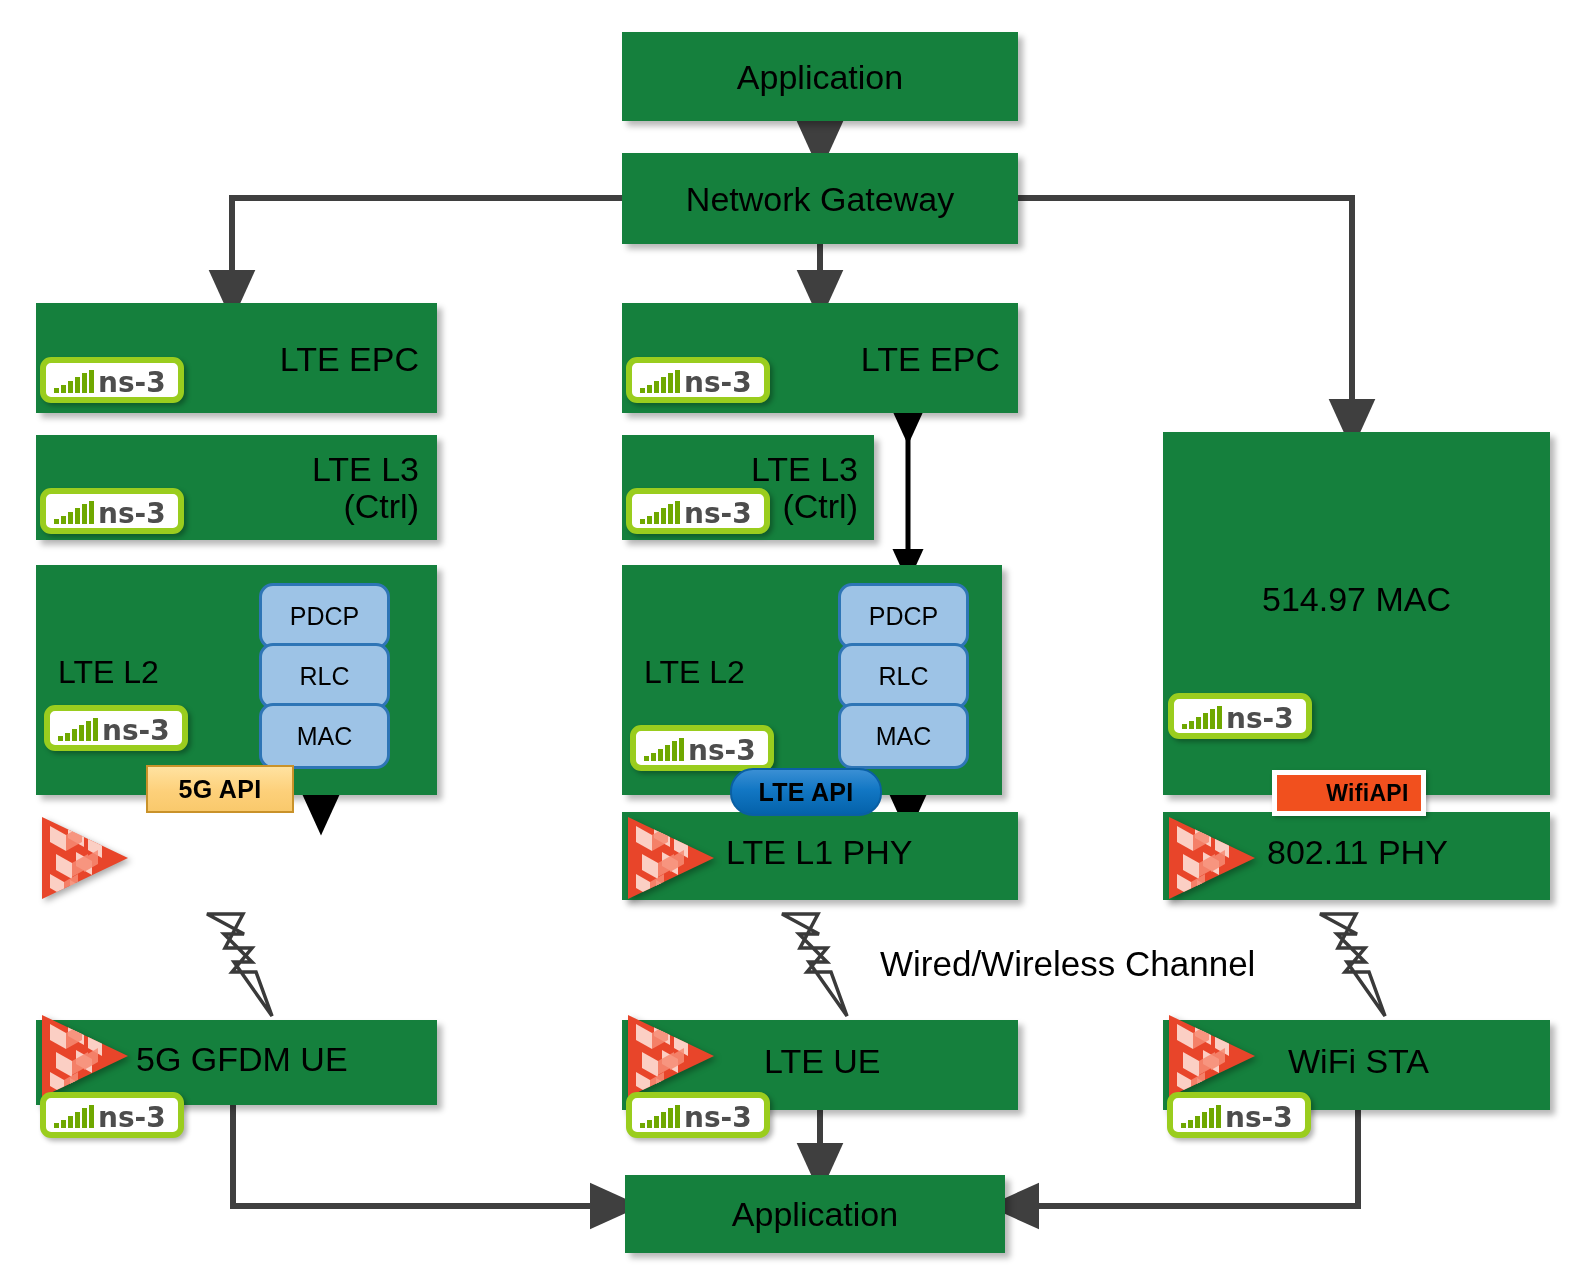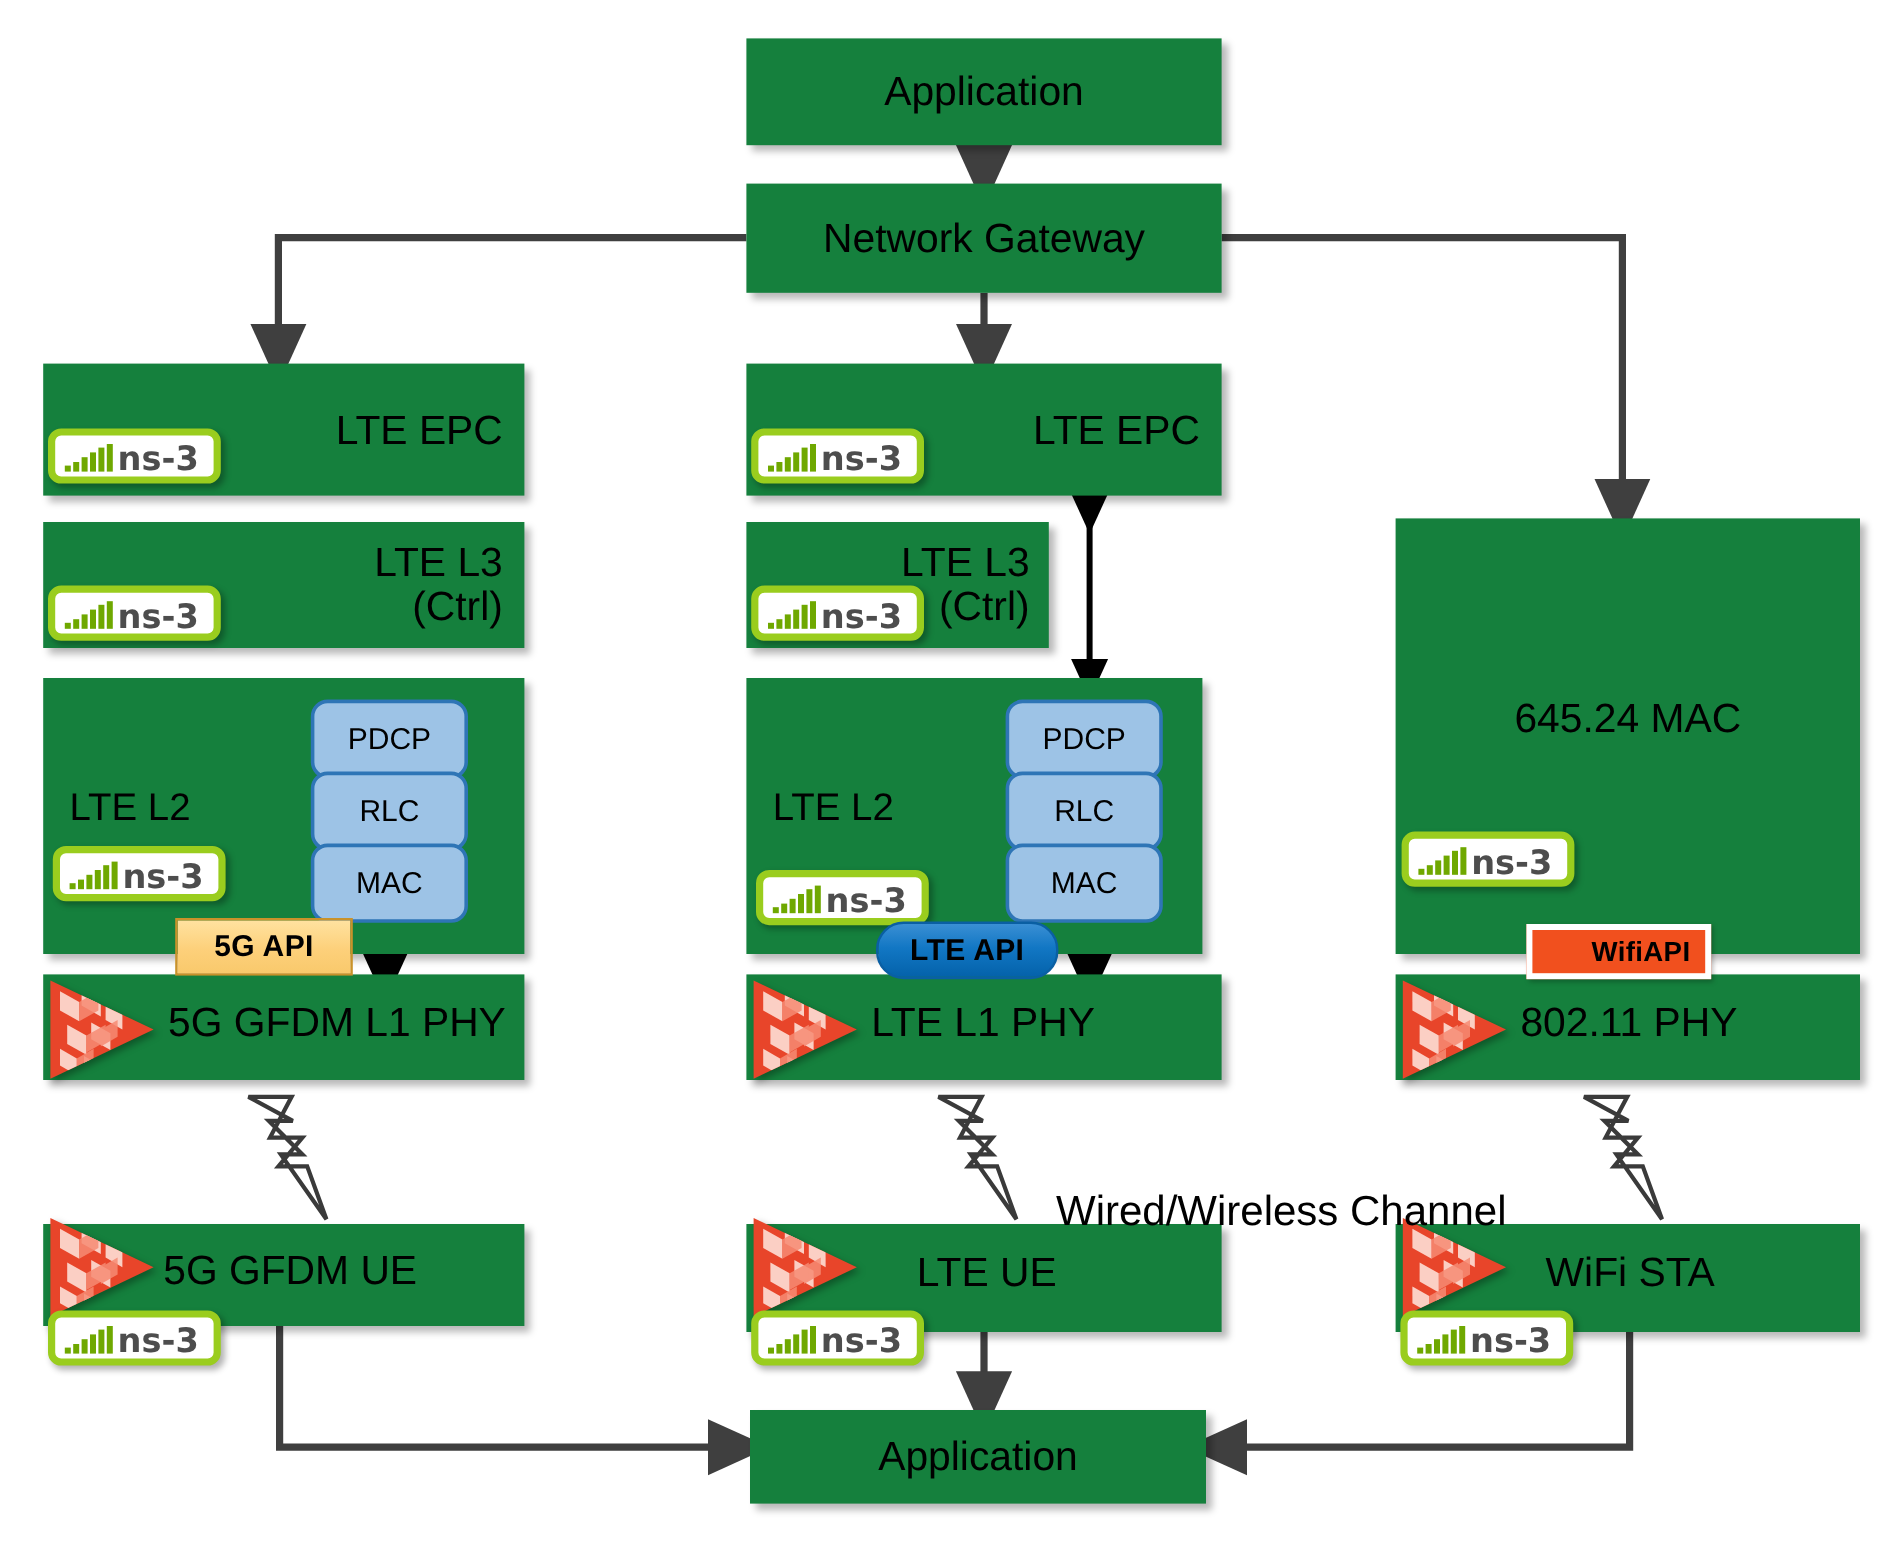--- a/index.html
+++ b/index.html
@@ -223,23 +223,20 @@
         <rect x="30" y="8" width="5" height="20"></rect>
           <rect x="37" y="5" width="5" height="23"></rect>
       </g>
       <text x="46" y="27" font-family="'DejaVu Sans',sans-serif" font-size="28" font-weight="bold" fill="#4d4d4d">ns-3</text>
     </svg>
   </div>
   <div class="sub" style="left:259px; top:583px; width:131px; height:66px;">PDCP</div>
   <div class="sub" style="left:259px; top:643px; width:131px; height:66px;">RLC</div>
   <div class="sub" style="left:259px; top:703px; width:131px; height:66px;">MAC</div>
 
-  <div class="blk" style="left:36px; top:812px; width:401px; height:88px;">
-    <div class="lbl" style="left:104px; top:22px; font-size:34px;">5G GFDM L1 PHY</div>
-  </div>
   <div class="gr" style="left:36px; top:812px;">
     <svg width="96" height="92" viewBox="0 0 96 92">
       <defs>
         <clipPath id="triA">
             <path d="M6,5 L92,46 L6,87 Z"></path>
           </clipPath>
       </defs>
       <path d="M6,5 L92,46 L6,87 Z" fill="#e8452a"></path>
       <g clip-path="url(#triA)" fill="#fbcfc4">
         <path d="M14,14 l16,9 l0,16 l-16,-9 Z"></path>
@@ -425,21 +422,21 @@
         <rect x="16" y="16" width="5" height="12"></rect>
           <rect x="23" y="12" width="5" height="16"></rect>
         <rect x="30" y="8" width="5" height="20"></rect>
           <rect x="37" y="5" width="5" height="23"></rect>
       </g>
       <text x="46" y="27" font-family="'DejaVu Sans',sans-serif" font-size="28" font-weight="bold" fill="#4d4d4d">ns-3</text>
     </svg>
   </div>
 
   <div class="blk" style="left:1163px; top:432px; width:387px; height:363px;">
-    <div class="lbl lbl-center" style="font-size:34px; top:46%;">645.24 MAC</div>
+    <div class="lbl lbl-center" style="font-size:34px; top:46%;">514.97 MAC</div>
   </div>
   <div class="ns3" style="left:1168px; top:693px;">
     <svg width="120" height="30" viewBox="0 0 120 30">
       <g fill="#6fa800">
         <rect x="2" y="23" width="5" height="5"></rect>
           <rect x="9" y="20" width="5" height="8"></rect>
         <rect x="16" y="16" width="5" height="12"></rect>
           <rect x="23" y="12" width="5" height="16"></rect>
         <rect x="30" y="8" width="5" height="20"></rect>
           <rect x="37" y="5" width="5" height="23"></rect>
@@ -514,19 +511,19 @@
           <rect x="9" y="20" width="5" height="8"></rect>
         <rect x="16" y="16" width="5" height="12"></rect>
           <rect x="23" y="12" width="5" height="16"></rect>
         <rect x="30" y="8" width="5" height="20"></rect>
           <rect x="37" y="5" width="5" height="23"></rect>
       </g>
       <text x="46" y="27" font-family="'DejaVu Sans',sans-serif" font-size="28" font-weight="bold" fill="#4d4d4d">ns-3</text>
     </svg>
   </div>
 
-  <div class="free-label" style="left:880px; top:944px; font-size:35px;margin-top:46px;">Wired/Wireless Channel</div>
+  <div class="free-label" style="left:880px; top:944px; font-size:35px;">Wired/Wireless Channel</div>
 
   <div class="blk" style="left:625px; top:1175px; width:380px; height:78px;">
     <div class="lbl lbl-center" style="font-size:34px;">Application</div>
   </div>
 
 </div>
 
 </body></html>

